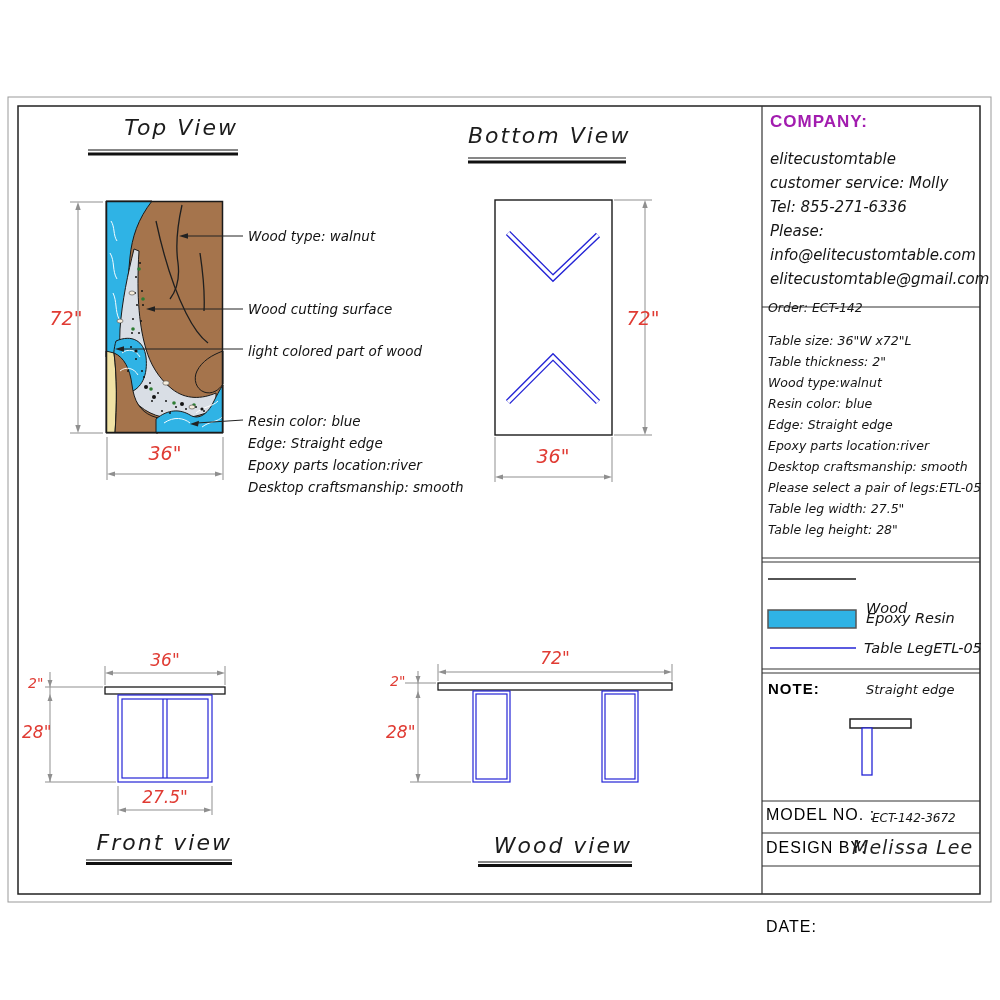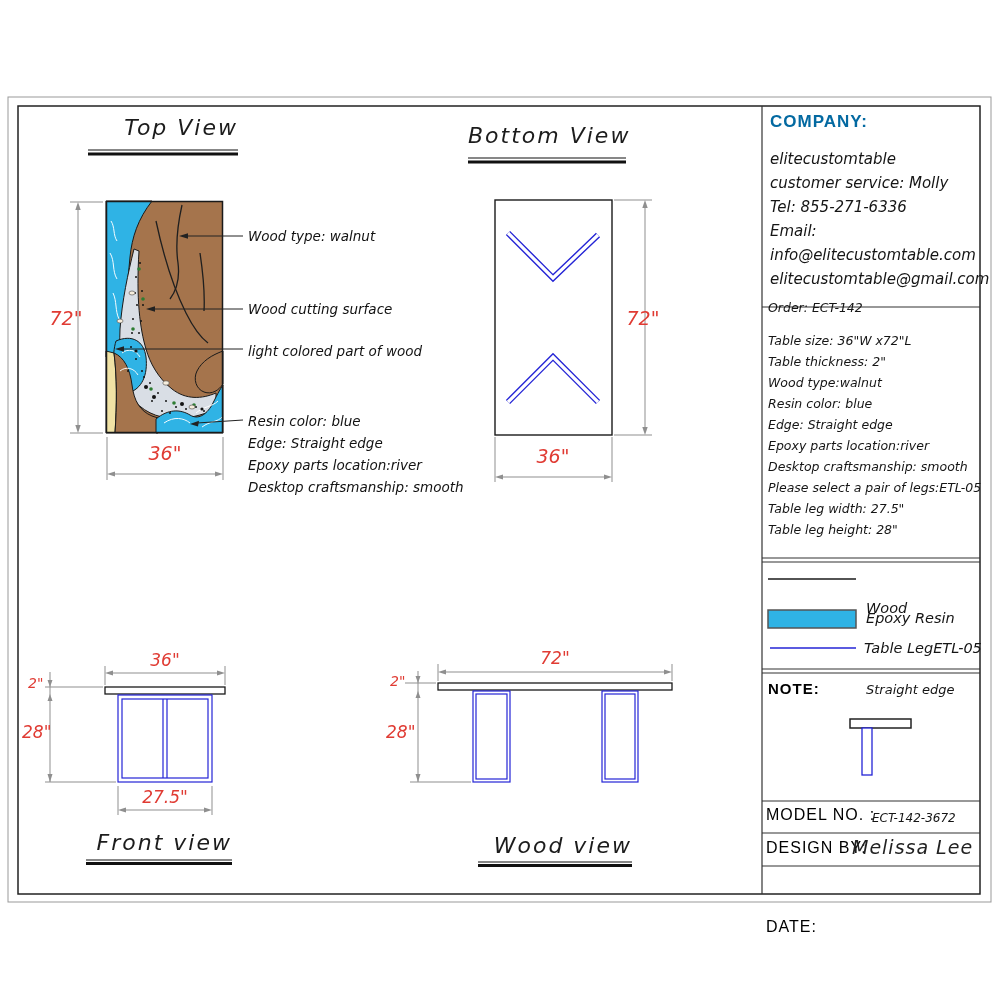--- a/index.html
+++ b/index.html
@@ -5,21 +5,21 @@
   html,body{margin:0;padding:0;background:#fff;}
   #sheet{position:relative;width:1000px;height:1000px;background:#fff;overflow:hidden;
          font-family:"DejaVu Sans",sans-serif;color:#1b1b1b;}
   #vec{position:absolute;left:0;top:0;}
   .abs{position:absolute;white-space:nowrap;}
   .cad-title{font-size:22px;font-style:italic;color:#1c1c1c;text-align:right;letter-spacing:2px;}
   .dim{font-style:italic;color:var(--dimred);text-align:center;}
   .dim19{font-size:19px;} .dim17{font-size:17px;} .dim15{font-size:14px;}
   .callout{font-size:13.5px;font-style:italic;color:#111;}
   .spec{font-size:13.5px;font-style:italic;color:#111;}
-  .co-head{font-family:"Liberation Sans",sans-serif;font-weight:bold;font-size:17px;letter-spacing:1px;color:#0369a1;}
+  .co-head{font-family:"Liberation Sans",sans-serif;font-weight:bold;font-size:17px;letter-spacing:1px;color:#a21caf;}
   .co-line{font-size:15px;font-style:italic;color:#151515;}
   .ord-line{font-size:12.5px;font-style:italic;color:#151515;}
   .lg-label{font-size:14.5px;font-style:italic;color:#151515;}
   .note-head{font-family:"Liberation Sans",sans-serif;font-weight:bold;font-size:15px;letter-spacing:1px;color:#000;}
   .note-text{font-size:13px;font-style:italic;color:#151515;}
   .tb-label{font-family:"Liberation Sans",sans-serif;font-weight:normal;font-size:16px;letter-spacing:1px;color:#000;}
   .tb-model{font-size:12px;font-style:italic;color:#151515;}
   .tb-design{font-size:19px;font-style:italic;color:#222;letter-spacing:1px;}
 </style>
 </head>
@@ -266,21 +266,21 @@
   <div class="abs callout" style="left:248px;top:343px;">light colored part of wood</div>
   <div class="abs spec" style="left:248px;top:413px;">Resin color: blue</div>
   <div class="abs spec" style="left:248px;top:435px;">Edge: Straight edge</div>
   <div class="abs spec" style="left:248px;top:457px;">Epoxy parts location:river</div>
   <div class="abs spec" style="left:248px;top:479px;">Desktop craftsmanship: smooth</div>
 
   <div class="abs co-head" style="left:770px;top:112px;">COMPANY:</div>
   <div class="abs co-line" style="left:770px;top:150px;">elitecustomtable</div>
   <div class="abs co-line" style="left:770px;top:174px;">customer service: Molly</div>
   <div class="abs co-line" style="left:770px;top:198px;">Tel: 855-271-6336</div>
-  <div class="abs co-line" style="left:770px;top:222px;">Email:</div>
+  <div class="abs co-line" style="left:770px;top:222px;">Please:</div>
   <div class="abs co-line" style="left:770px;top:246px;">info@elitecustomtable.com</div>
   <div class="abs co-line" style="left:770px;top:270px;">elitecustomtable@gmail.com</div>
 
   <div class="abs ord-line" style="left:768px;top:300px;">Order: ECT-142</div>
   <div class="abs ord-line" style="left:768px;top:333px;">Table size: 36"W x72"L</div>
   <div class="abs ord-line" style="left:768px;top:354px;">Table thickness: 2"</div>
   <div class="abs ord-line" style="left:768px;top:375px;">Wood type:walnut</div>
   <div class="abs ord-line" style="left:768px;top:396px;">Resin color: blue</div>
   <div class="abs ord-line" style="left:768px;top:417px;">Edge: Straight edge</div>
   <div class="abs ord-line" style="left:768px;top:438px;">Epoxy parts location:river</div>

